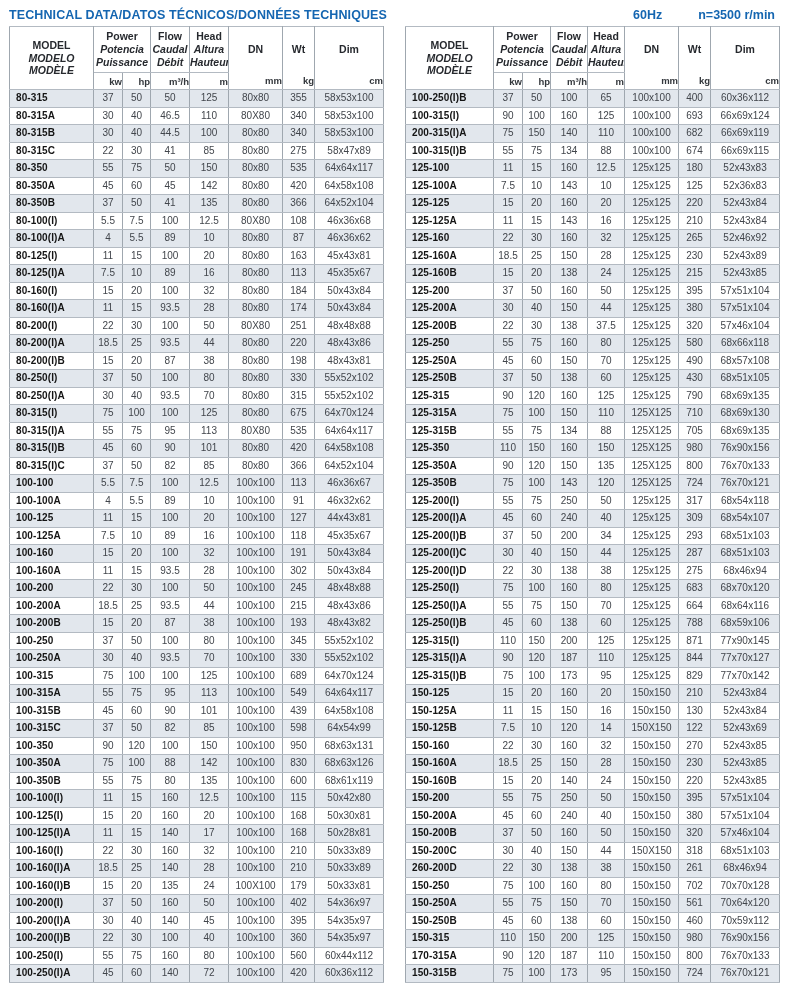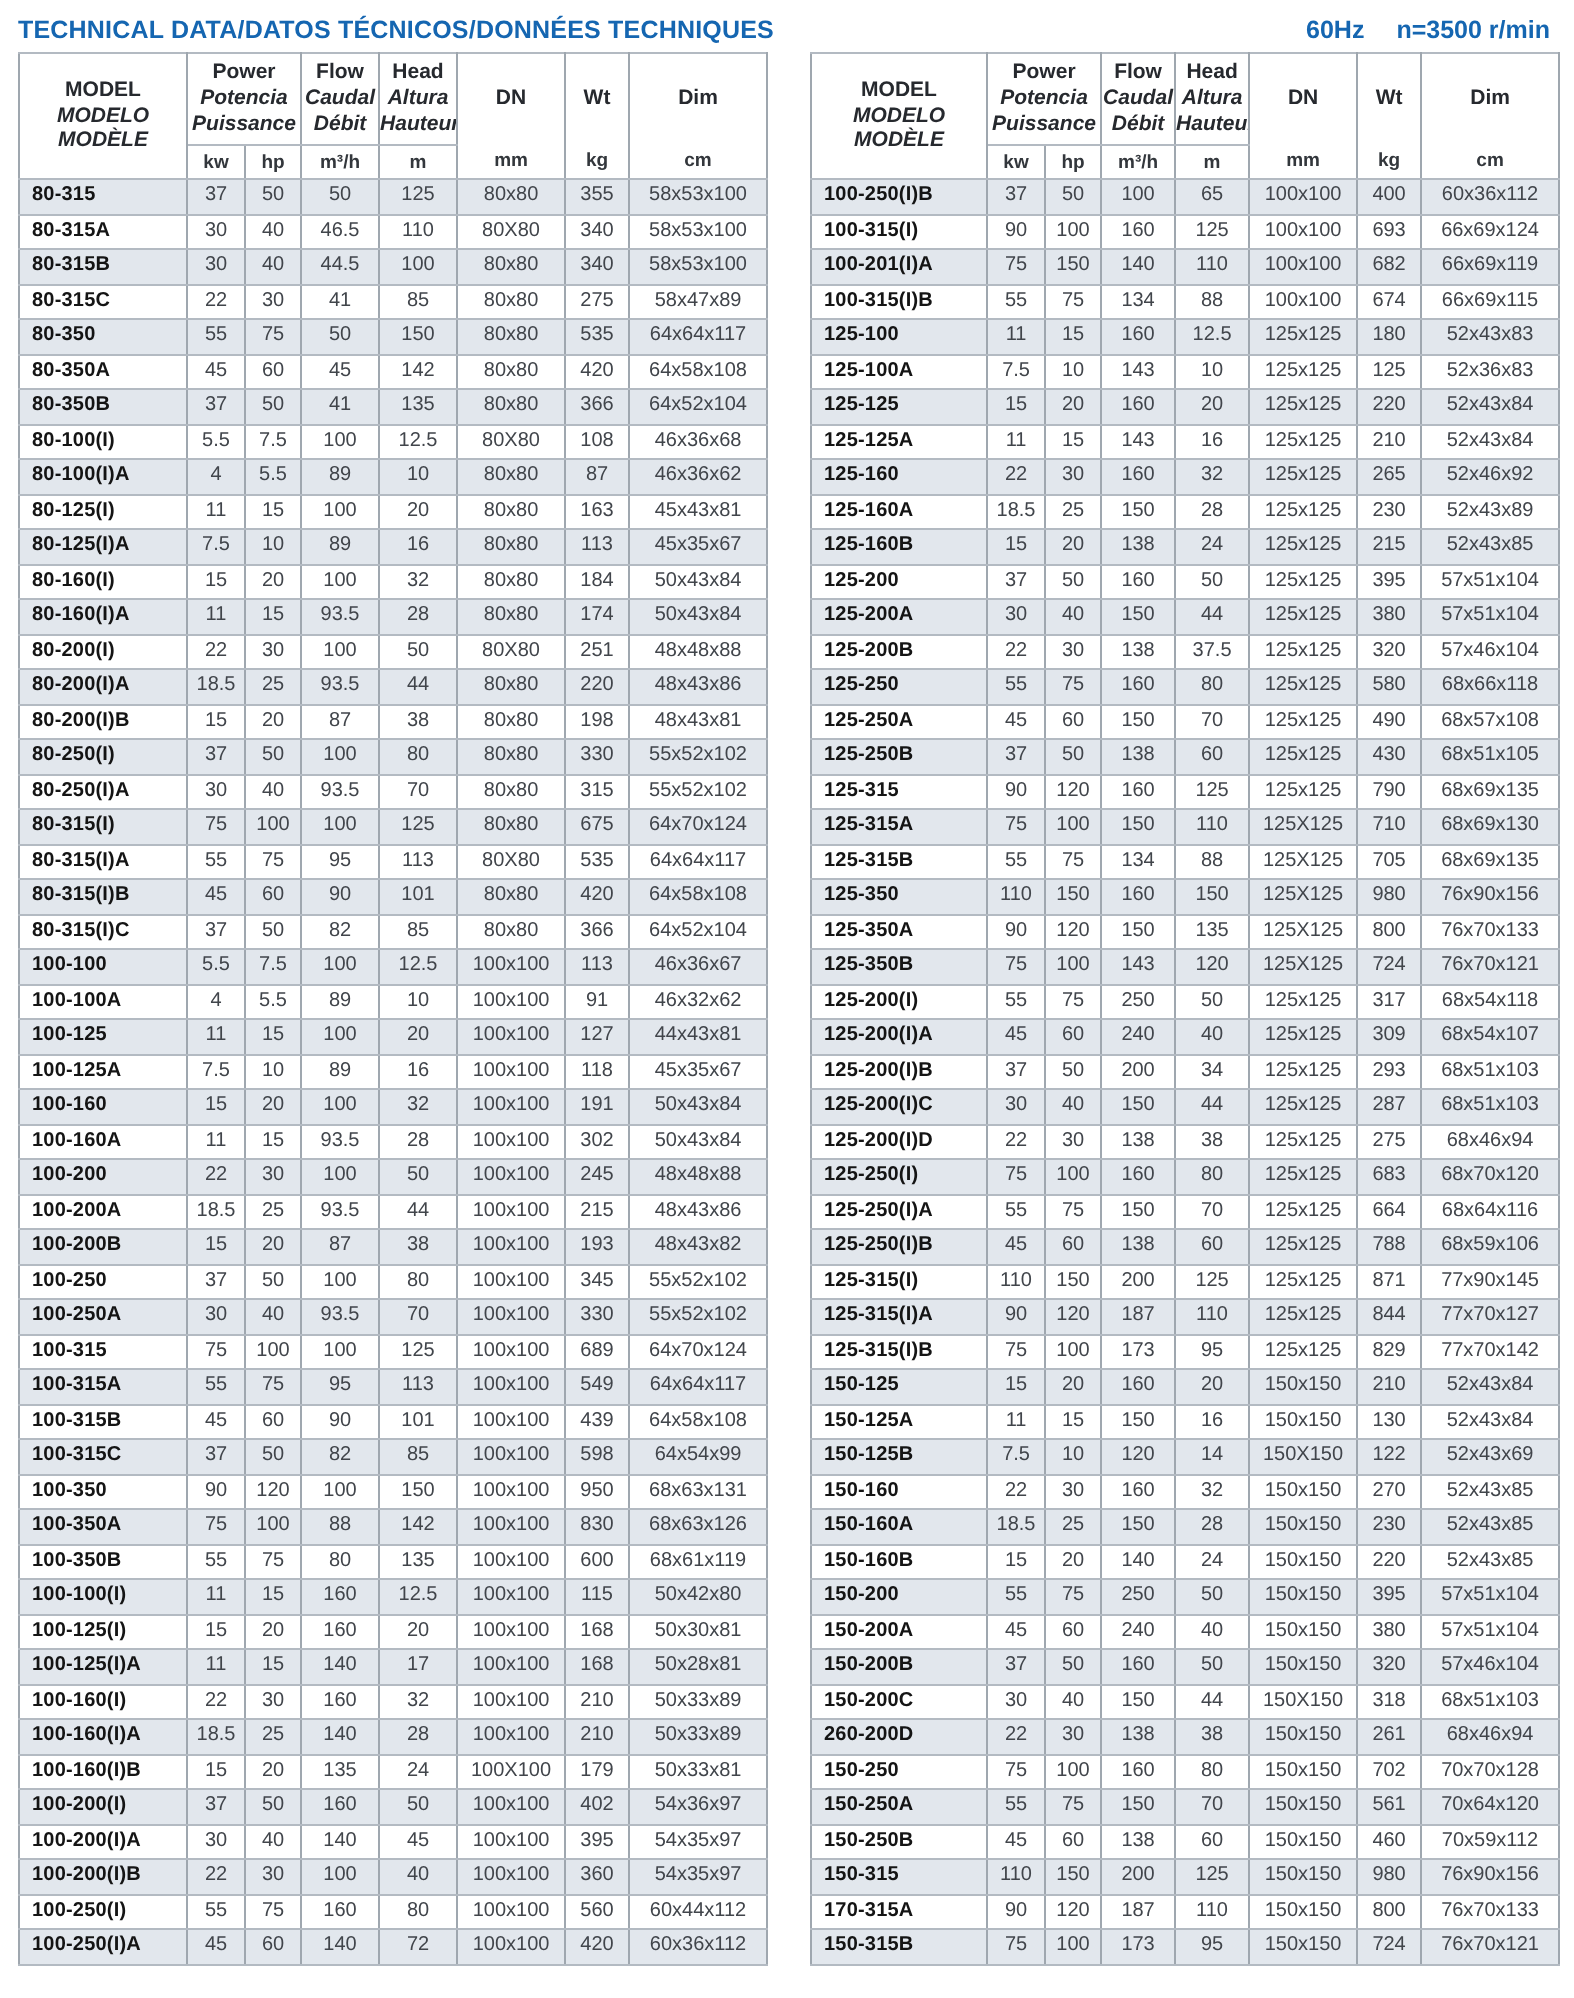--- a/index.html
+++ b/index.html
@@ -7,36 +7,36 @@
     width:787px;height:999px;background:#ffffff;
     font-family:"Liberation Sans", sans-serif;
     color:#3c4046;overflow:hidden;
   }
   .titlebar{
     display:flex;justify-content:space-between;align-items:flex-start;
     padding:8px 10px 4px 9px;
   }
   .doc-title{color:#1566b1;font-weight:bold;font-size:12.5px;letter-spacing:.1px;white-space:nowrap;}
   .doc-title .it{}
-  .specs{color:#1566b1;font-weight:bold;font-size:12.5px;display:flex;gap:16px;padding-right:2px;white-space:nowrap;}
+  .specs{color:#1566b1;font-weight:bold;font-size:12.5px;display:flex;gap:36px;padding-right:2px;white-space:nowrap;}
   .tables{display:flex;gap:21px;padding:0 0 2px 9px;}
   table{
     border-collapse:collapse;table-layout:fixed;width:374px;
     border:1.5px solid #5f646a;background:#fff;
   }
   th,td{
     border-left:1px solid #9fa7af;border-right:1px solid #9fa7af;
     border-top:1px solid #b3bac2;border-bottom:1px solid #b3bac2;
     overflow:hidden;white-space:nowrap;
   }
   thead th{background:#fff;font-weight:bold;color:#26292e;vertical-align:middle;padding:0;}
   .h-label{font-size:10.5px;line-height:1.22;}
   .h-label .it{font-style:italic;}
   .row-labels th{height:45px;}
-  .row-units th{height:16px;font-size:9.5px;font-weight:bold;color:#33373c;}
+  .row-units th{height:16px;font-size:9.5px;font-weight:bold;color:#33373c;text-align:right;}
   .nb{border-bottom-style:hidden;}
   .nt{border-top-style:hidden;}
   tbody td{
     height:16.5px;font-size:10px;text-align:center;color:#41454b;
     padding:0 1px;line-height:1;
   }
   tbody td.model{
     text-align:left;padding-left:6px;font-weight:bold;color:#141414;
     font-size:10px;letter-spacing:.1px;
   }
@@ -707,21 +707,21 @@
           <td class="model">100-315(I)</td>
           <td>90</td>
           <td>100</td>
           <td>160</td>
           <td>125</td>
           <td>100x100</td>
           <td>693</td>
           <td>66x69x124</td>
         </tr>
         <tr>
-          <td class="model">100-201(I)A</td>
+          <td class="model">200-315(I)A</td>
           <td>75</td>
           <td>150</td>
           <td>140</td>
           <td>110</td>
           <td>100x100</td>
           <td>682</td>
           <td>66x69x119</td>
         </tr>
         <tr>
           <td class="model">100-315(I)B</td>

